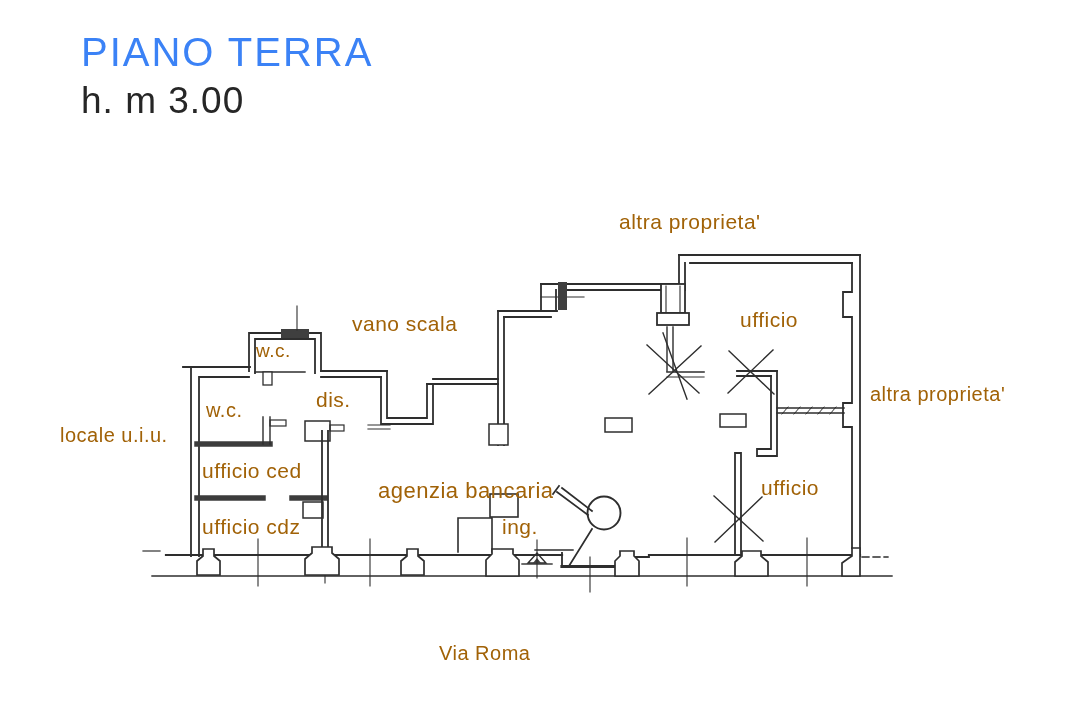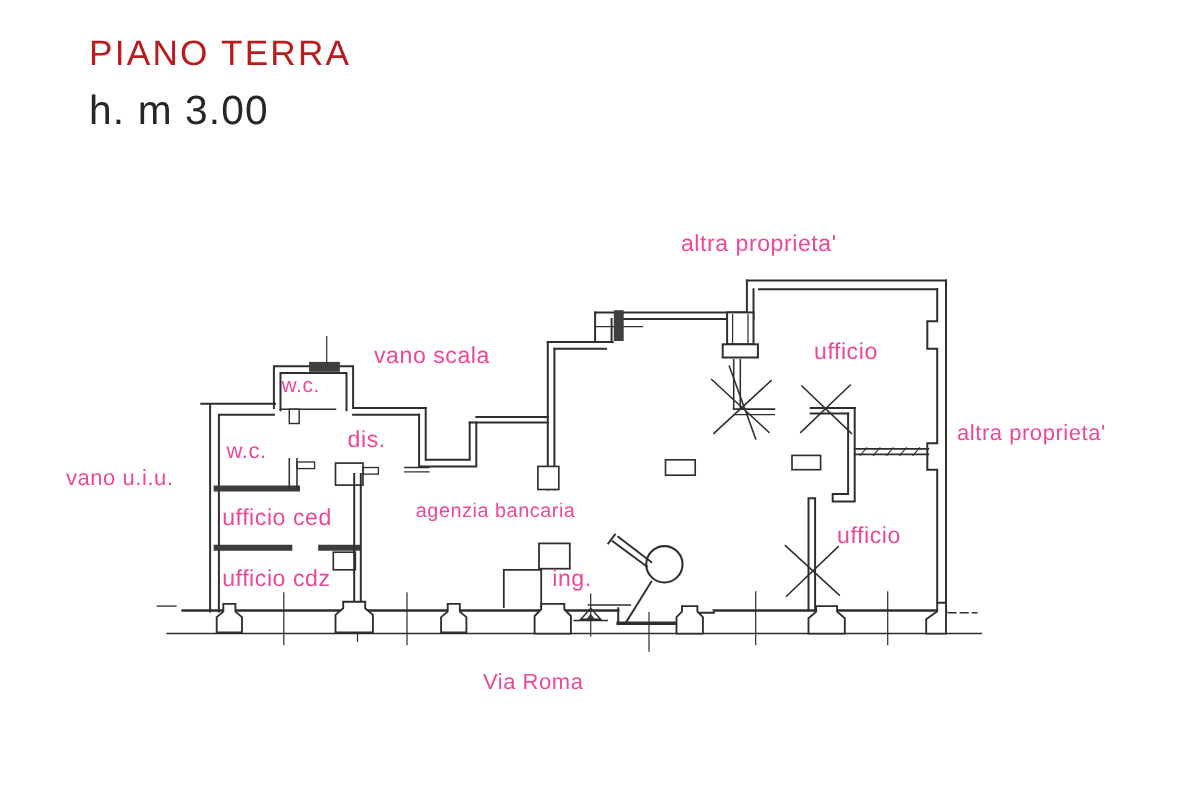--- a/index.html
+++ b/index.html
@@ -1,25 +1,25 @@
 <!DOCTYPE html>
 <html><head>
 <meta charset="utf-8">
 <style>
   html,body{margin:0;padding:0;background:#ffffff;}
   body{width:1091px;height:720px;position:relative;overflow:hidden;
        font-family:"Liberation Sans", sans-serif;}
   .canvas{position:absolute;inset:0;background:#ffffff;}
   .plan-svg{position:absolute;left:0;top:0;}
-  .title-line1{position:absolute;left:81px;top:30px;font-size:32px;
-       letter-spacing:2px;color:#b91c1c;white-space:nowrap;}
+  .title-line1{position:absolute;left:81px;top:30px;font-size:40px;
+       letter-spacing:2px;color:#3b82f6;white-space:nowrap;}
   .title-line2{position:absolute;left:81px;top:80px;font-size:37px;
        letter-spacing:1px;color:#262626;white-space:nowrap;}
-  .lbl{position:absolute;color:#ec4899;white-space:nowrap;letter-spacing:0.5px;}
-  .fs19{font-size:19px;} .fs20{font-size:20px;} .fs21{font-size:21px;} .fs22{font-size:18px;}
+  .lbl{position:absolute;color:#a16207;white-space:nowrap;letter-spacing:0.5px;}
+  .fs19{font-size:19px;} .fs20{font-size:20px;} .fs21{font-size:21px;} .fs22{font-size:22px;margin-top:24px;}
 </style>
 </head>
 <body>
 
 <div class="canvas">
 
   <div class="title-line1">PIANO TERRA</div>
   <div class="title-line2">h. m 3.00</div>
 
   <svg class="plan-svg" width="1091" height="720" viewBox="0 0 1091 720">
@@ -127,26 +127,26 @@
         <g stroke-width="1.1">
           <path d="M258,539 V586 M370,539 V586 M590,557 V592 M687,538 V586 M807,538 V586"></path>
         </g>
       </g>
 
     </g>
   </svg>
 
   <div class="lbl fs21" style="left:619px;top:210px">altra proprieta'</div>
   <div class="lbl fs20" style="left:870px;top:383px">altra proprieta'</div>
-  <div class="lbl fs20" style="left:60px;top:424px">vano u.i.u.</div>
-  <div class="lbl fs21" style="left:340px;top:312px">vano scala</div>
+  <div class="lbl fs20" style="left:60px;top:424px">locale u.i.u.</div>
+  <div class="lbl fs21" style="left:352px;top:312px">vano scala</div>
   <div class="lbl fs19" style="left:256px;top:340px">w.c.</div>
   <div class="lbl fs20" style="left:206px;top:399px">w.c.</div>
   <div class="lbl fs21" style="left:316px;top:388px">dis.</div>
   <div class="lbl fs21" style="left:202px;top:459px">ufficio ced</div>
   <div class="lbl fs21" style="left:202px;top:515px">ufficio cdz</div>
   <div class="lbl fs22" style="left:378px;top:454px">agenzia bancaria</div>
   <div class="lbl fs21" style="left:502px;top:515px">ing.</div>
   <div class="lbl fs21" style="left:740px;top:308px">ufficio</div>
   <div class="lbl fs21" style="left:761px;top:476px">ufficio</div>
-  <div class="lbl fs20" style="left:439px;top:609px">Via Roma</div>
+  <div class="lbl fs20" style="left:439px;top:642px">Via Roma</div>
 
 </div>
 
 </body></html>

